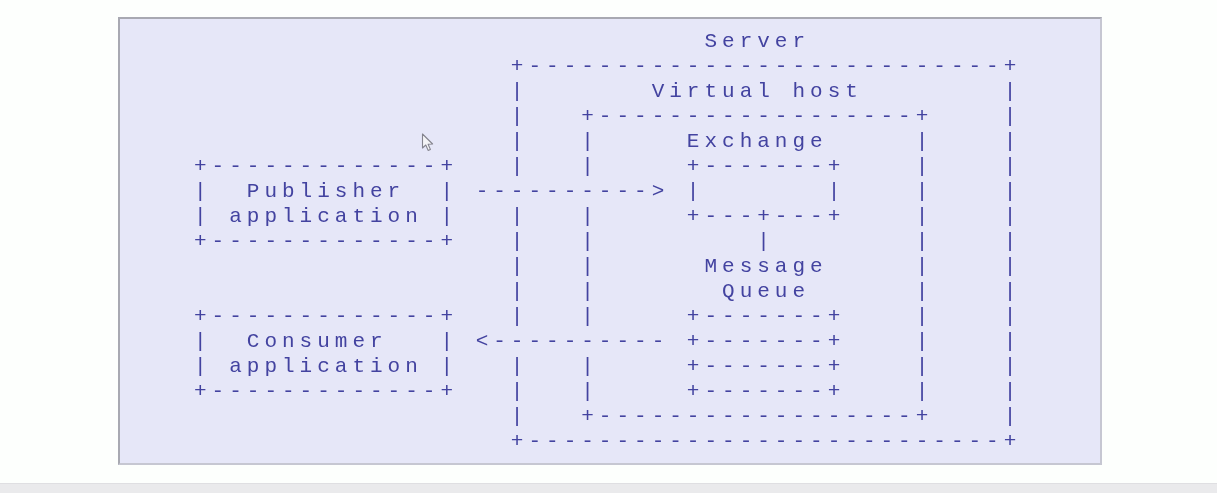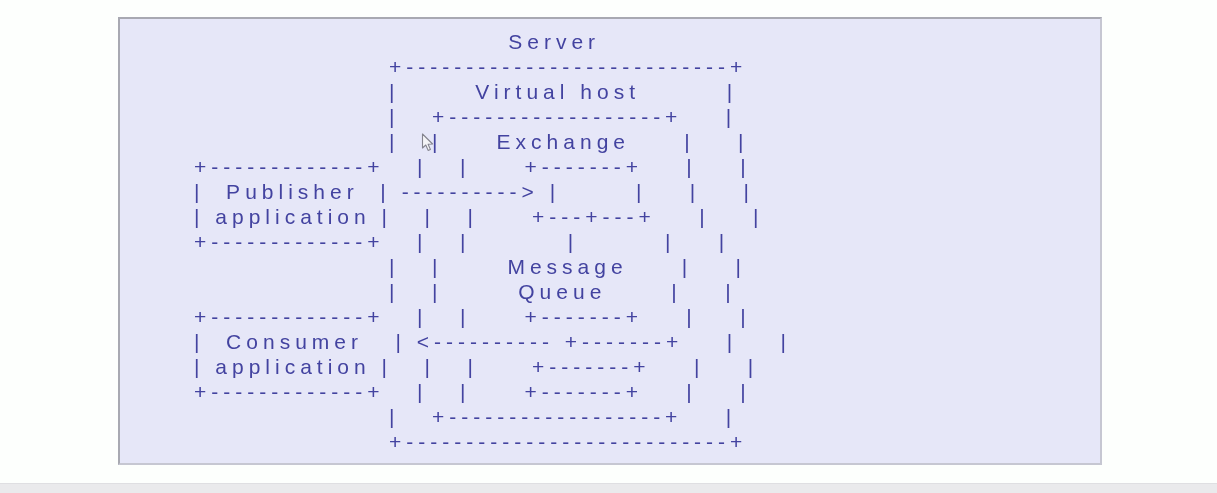--- a/index.html
+++ b/index.html
@@ -24,21 +24,21 @@
     width:984px; height:448px;
     background:var(--panel_bg);
     border:2px solid var(--panel_border);
     border-bottom-color:var(--panel_border_light);
     border-right-color:var(--panel_border_light);
   }
   pre.ascii{
     position:absolute;
     left:74px; top:10px;
     margin:0;
-    font-family:Liberation Sans, sans-serif;
+    font-family:Liberation Mono, monospace;
     font-size:21px;
     line-height:25px;
     letter-spacing:5px;
     color:var(--text);
     white-space:pre;
   }
   .cursor{
     position:absolute;
     left:421px; top:133px;
     width:13px; height:20px;

